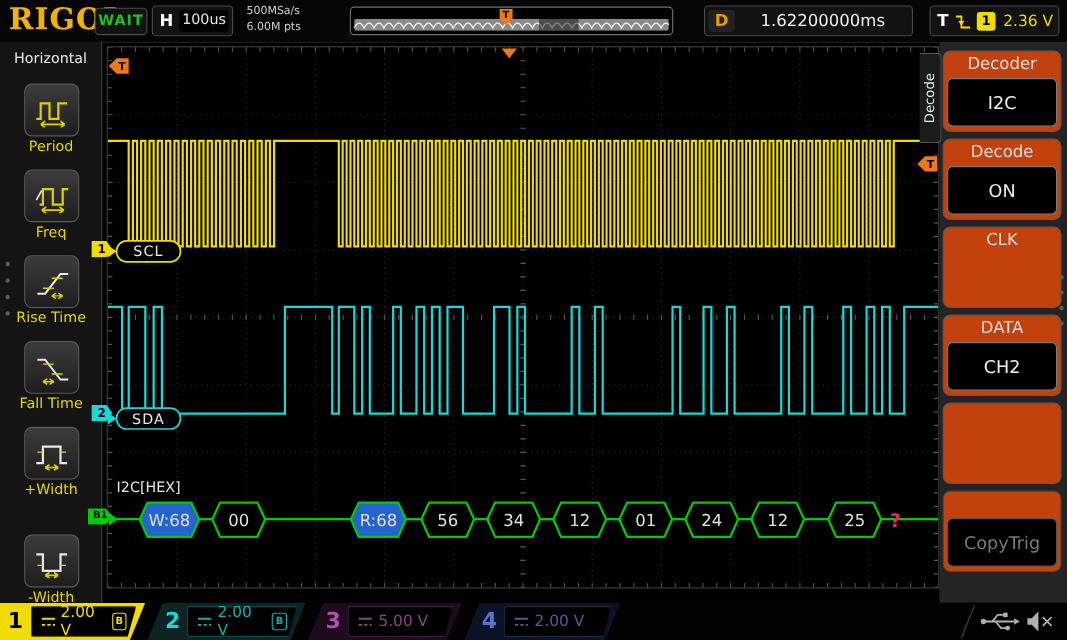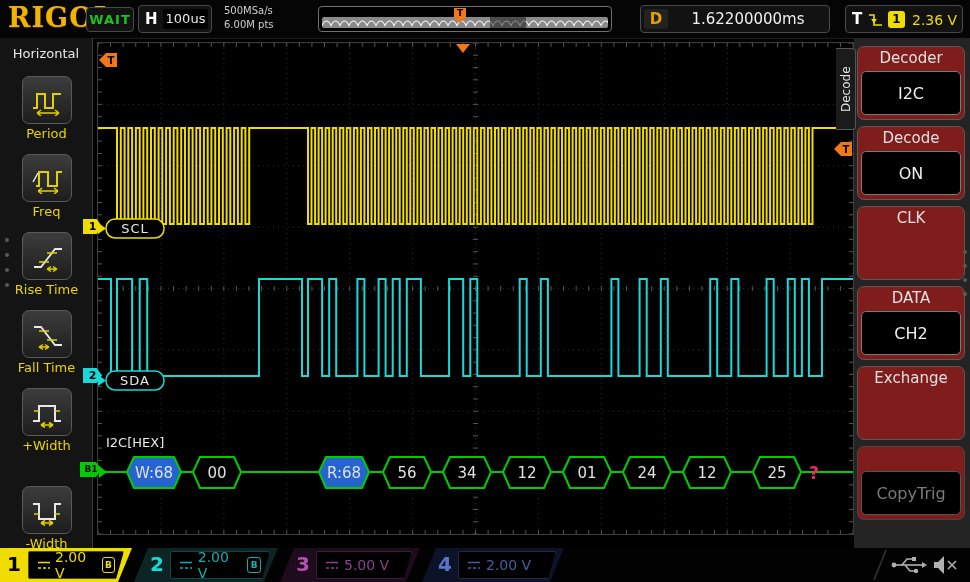--- a/index.html
+++ b/index.html
@@ -16,21 +16,21 @@
   .menu-title{color:#e8e8e8;font-size:13px;text-align:center;padding-top:8px;}
   .menu-item{position:absolute;left:0;width:93px;text-align:center;}
   .menu-btn{margin:0 auto;width:48px;height:46px;border:1px solid #5a5a5a;border-radius:7px;background:linear-gradient(#3c3c3c,#1d1d1d);display:flex;align-items:center;justify-content:center;}
   .menu-lab{color:#e8d400;font-size:13px;margin-top:2px;}
   .pagedot{position:absolute;left:5px;width:4px;height:4px;border-radius:50%;background:#5a5a5a;}
   
   #plot{position:absolute;left:97px;top:42px;width:755px;height:491px;background:#000;border:1px solid #3c3c3c;box-sizing:content-box;}
   .chan-marker{position:absolute;height:15px;line-height:15px;text-align:center;font-size:11px;font-weight:bold;color:#000;clip-path:polygon(0 0,72% 0,100% 50%,72% 100%,0 100%);z-index:6;}
   
   #rightpanel{position:absolute;left:854px;top:38px;width:116px;height:510px;background:#242424;}
-  .rp-group{position:absolute;left:3px;width:108px;height:74px;border:1px solid #5a5a5a;border-radius:7px;background:#7f1d1d;box-sizing:border-box;}
+  .rp-group{position:absolute;left:3px;width:108px;height:74px;border:1px solid #5a5a5a;border-radius:7px;background:#c2410c;box-sizing:border-box;}
   .rp-label{color:#e0e0e0;font-size:15px;text-align:center;height:22px;line-height:22px;}
   .rp-value{position:absolute;left:3px;right:3px;top:24px;height:42px;background:#000;border:1px solid #7a7a7a;border-radius:5px;color:#f0f0f0;font-size:16px;display:flex;align-items:center;justify-content:center;}
   #decode-tab{position:absolute;left:836px;top:48px;width:19px;height:80px;background:#1b1b1b;border:1px solid #555;border-right:none;border-radius:4px 0 0 4px;color:#e8e8e8;font-size:12px;display:flex;align-items:center;justify-content:center;writing-mode:vertical-rl;transform:rotate(180deg);}
   
   #bottombar{position:absolute;left:0;top:548px;width:970px;height:34px;background:#020202;}
   .ch-block{position:absolute;top:0;height:34px;}
   .ch-num{position:absolute;left:7px;top:4px;font-size:20px;font-weight:bold;}
   .ch-inner{position:absolute;left:28px;top:3px;bottom:3px;display:flex;align-items:center;gap:5px;padding:0 8px;background:#000;}
   .bwicon{width:12px;height:14px;border:1px solid;border-radius:3px;font-size:9px;font-weight:bold;text-align:center;line-height:14px;}
   .voltstr{font-size:14px;}
@@ -261,21 +261,20 @@
           <div class="rp-value">ON</div>
         </div>
         <div class="rp-group" style="top: 168px;">
           <div class="rp-label">CLK</div>
         </div>
         <div class="rp-group" style="top: 248px;">
           <div class="rp-label">DATA</div>
           <div class="rp-value">CH2</div>
         </div>
         <div class="rp-group" style="top: 328px;">
-          <div class="rp-label">Exchange</div>
         </div>
         <div class="rp-group" style="top: 408px; border-color: rgb(69, 69, 69);">
           <div class="rp-label"></div>
           <div class="rp-value" style="color: rgb(122, 122, 122); border-color: rgb(85, 85, 85);">CopyTrig</div>
         </div>
       </div>
     <div class="pagedot" style="left:109px;top:212px"></div>
     <div class="pagedot" style="left:109px;top:226px"></div>
     <div class="pagedot" style="left:109px;top:240px"></div>
     <div class="pagedot" style="left:109px;top:254px"></div>

